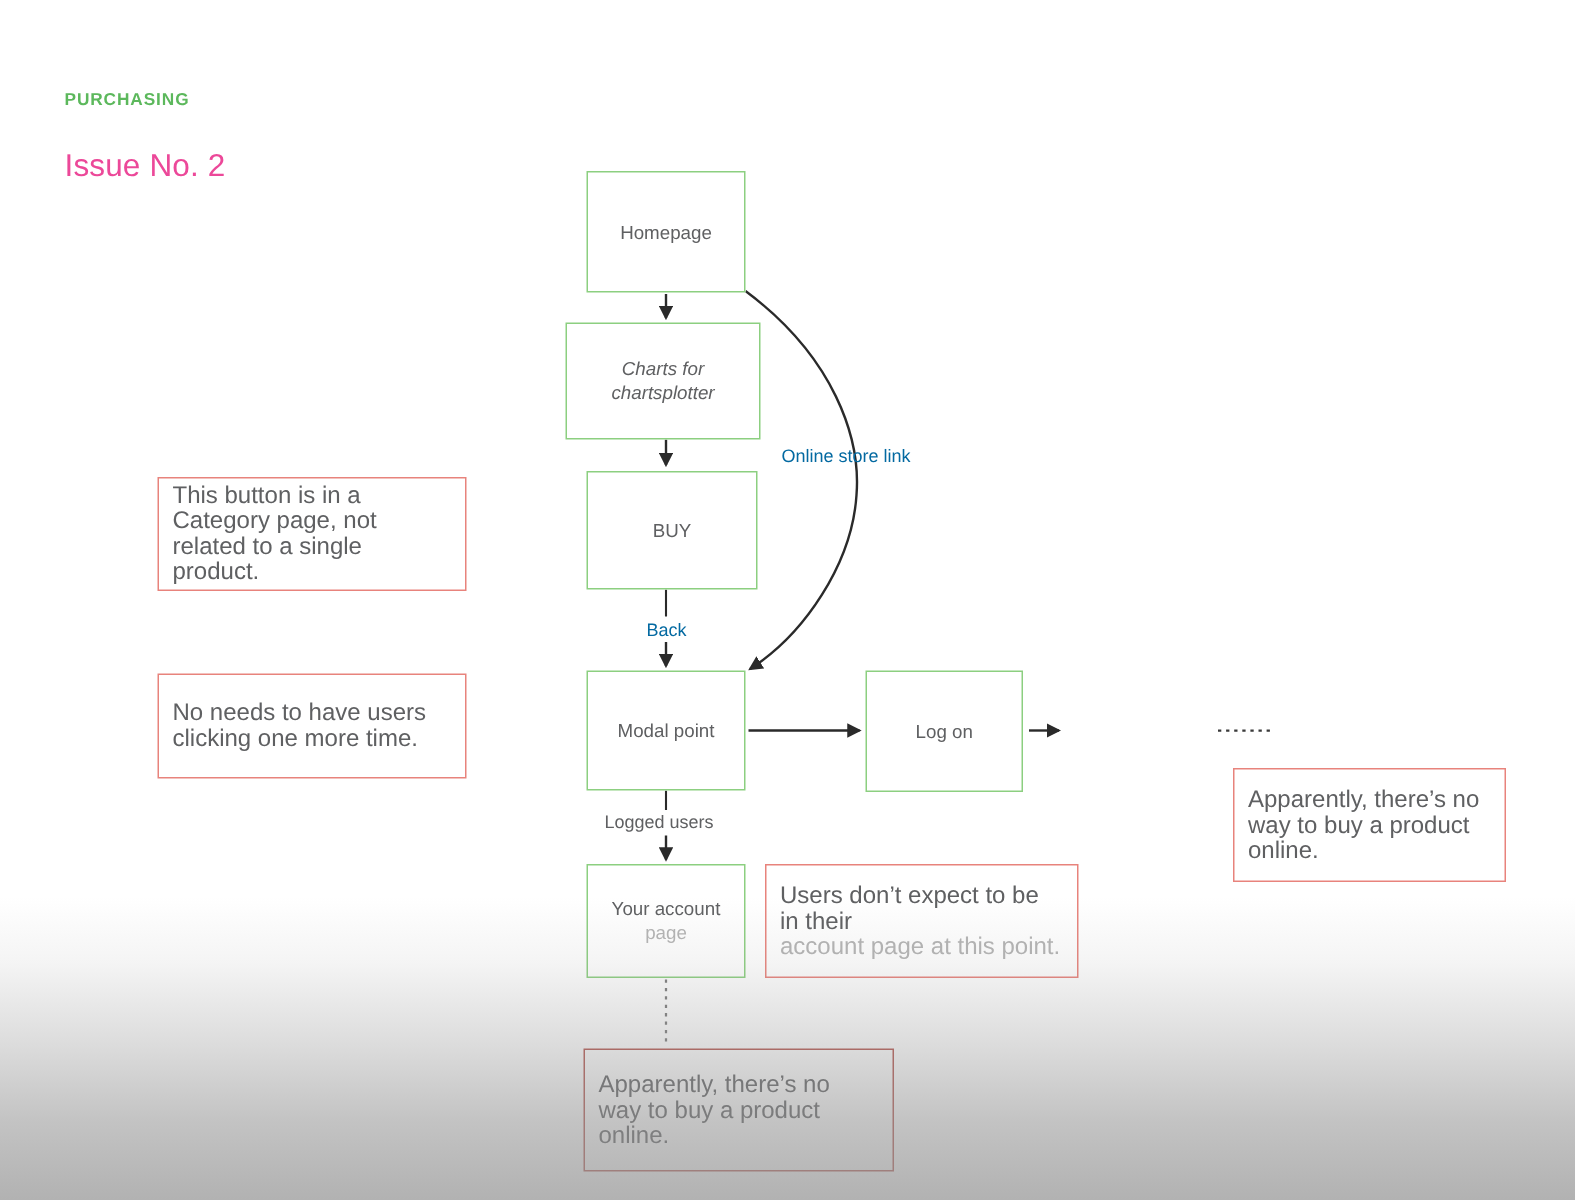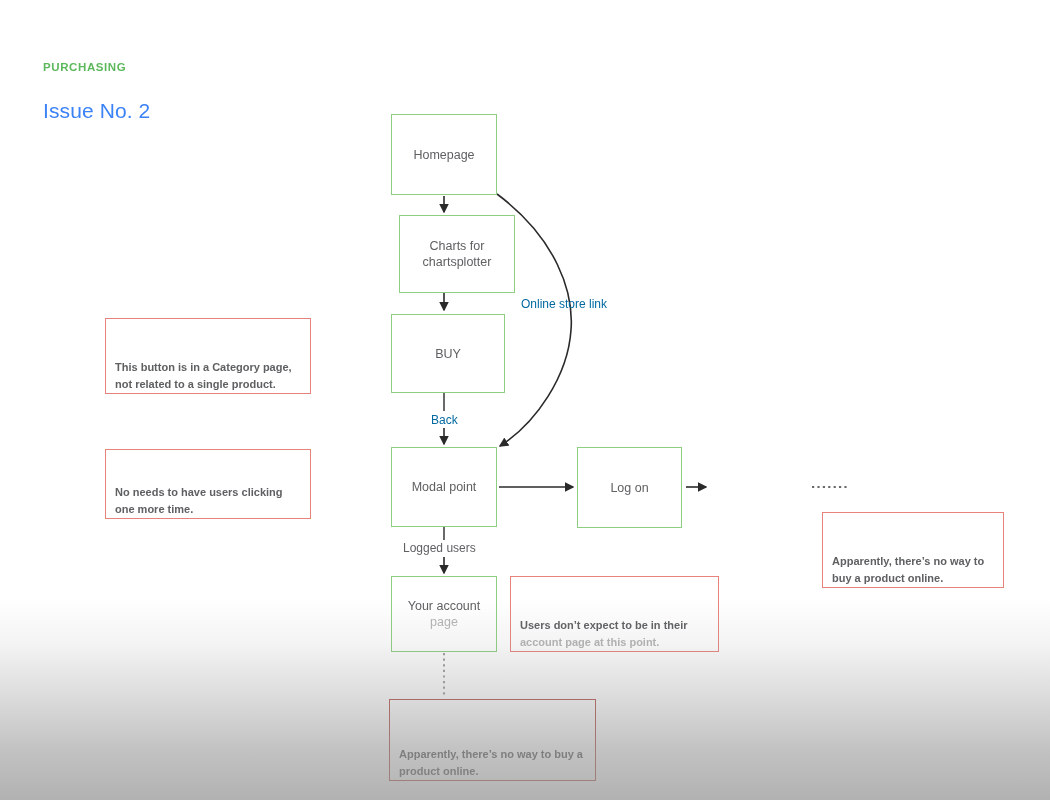--- a/index.html
+++ b/index.html
@@ -12,21 +12,21 @@
   #canvas { position: relative; width: 1050px; height: 800px; background:#fff; }
 
   
   #eyebrow {
     position: absolute; left: 43px; top: 61px;
     font-size: 11.5px; font-weight: bold; letter-spacing: 0.6px;
     color: #5cb85c;
   }
   #issue-no {
     position: absolute; left: 43px; top: 99px;
-    font-size: 21px; color: #3b82f6; letter-spacing: 0.1px;
+    font-size: 21px; color: #ec4899; letter-spacing: 0.1px;
   }
   #issue-title {
     position: absolute; left: 43px; top: 124px;
     width: 360px;
     font-size: 27px; line-height: 33px; color: #59595b;
   }
 
   
   .node {
     position: absolute;
@@ -38,22 +38,22 @@
     line-height: 16px;
   }
   .node-inner { padding: 0 6px; }
   .muted { color: #b4b4b4; }
 
   
   .note {
     position: absolute;
     border: 1.3px solid #e8837c;
     background: rgba(255,255,255,0.0);
-    font-size: 11px; line-height: 17px; color: #5f6062;
-    display: flex; align-items: flex-end; font-weight: bold;
+    font-size: 16px; line-height: 17px; color: #5f6062;
+    display: flex; align-items: center;
   }
   .note-inner { padding: 0 9px; }
 
   
   .edge-label {
     position: absolute;
     font-size: 12px; color: #0369a1; white-space: nowrap;
   }
   .edge-label.dark { color: #5f6062; }
 
@@ -110,21 +110,21 @@
     <line x1="444" y1="527" x2="444" y2="540" stroke="#2a2a2a" stroke-width="1.4"></line>
     <line x1="444" y1="557" x2="444" y2="573" stroke="#2a2a2a" stroke-width="1.6" marker-end="url(#arrow)"></line>
 
     <line x1="444" y1="653" x2="444" y2="697" stroke="#7d7d7d" stroke-width="1.5" stroke-dasharray="2.2 3.4"></line>
   </svg>
 
   <div class="node" style="left:391px; top:114px; width:106px; height:81px;">
     <div class="node-inner">Homepage</div>
   </div>
 
-  <div class="node" style="left:399px; top:215px; width:116px; height:78px;">
+  <div class="node" style="left:377px; top:215px; width:130px; height:78px;font-style:italic;">
     <div class="node-inner">Charts for chartsplotter</div>
   </div>
 
   <div class="node" style="left:391px; top:314px; width:114px; height:79px;">
     <div class="node-inner">BUY</div>
   </div>
 
   <div class="node" style="left:391px; top:447px; width:106px; height:80px;">
     <div class="node-inner">Modal point</div>
   </div>

